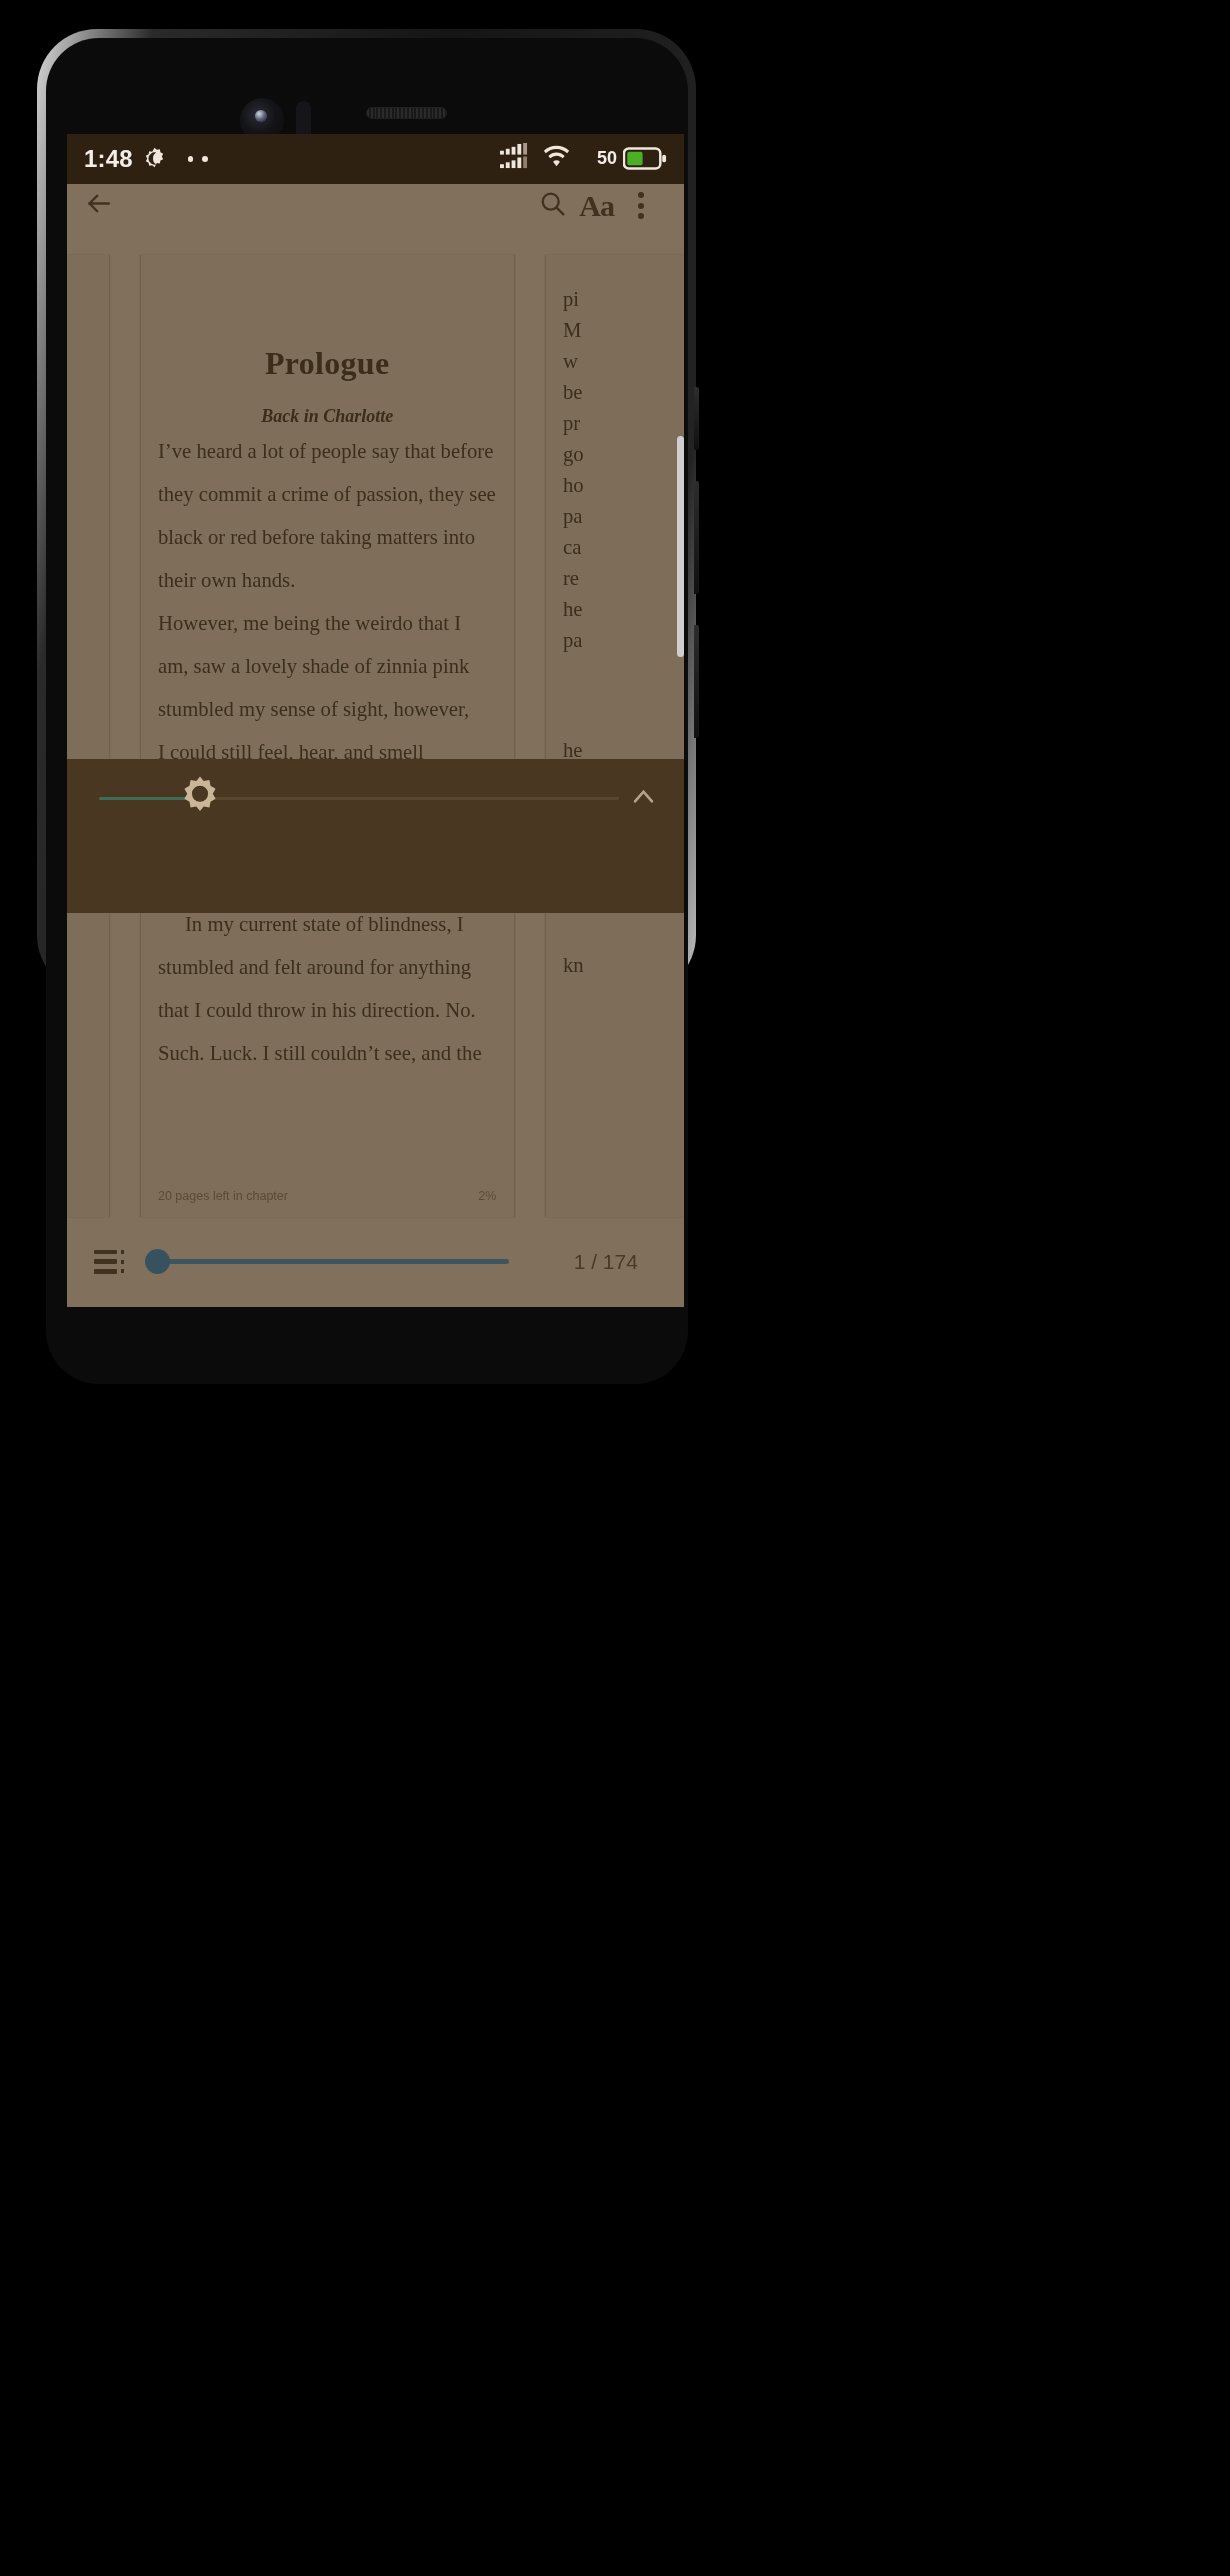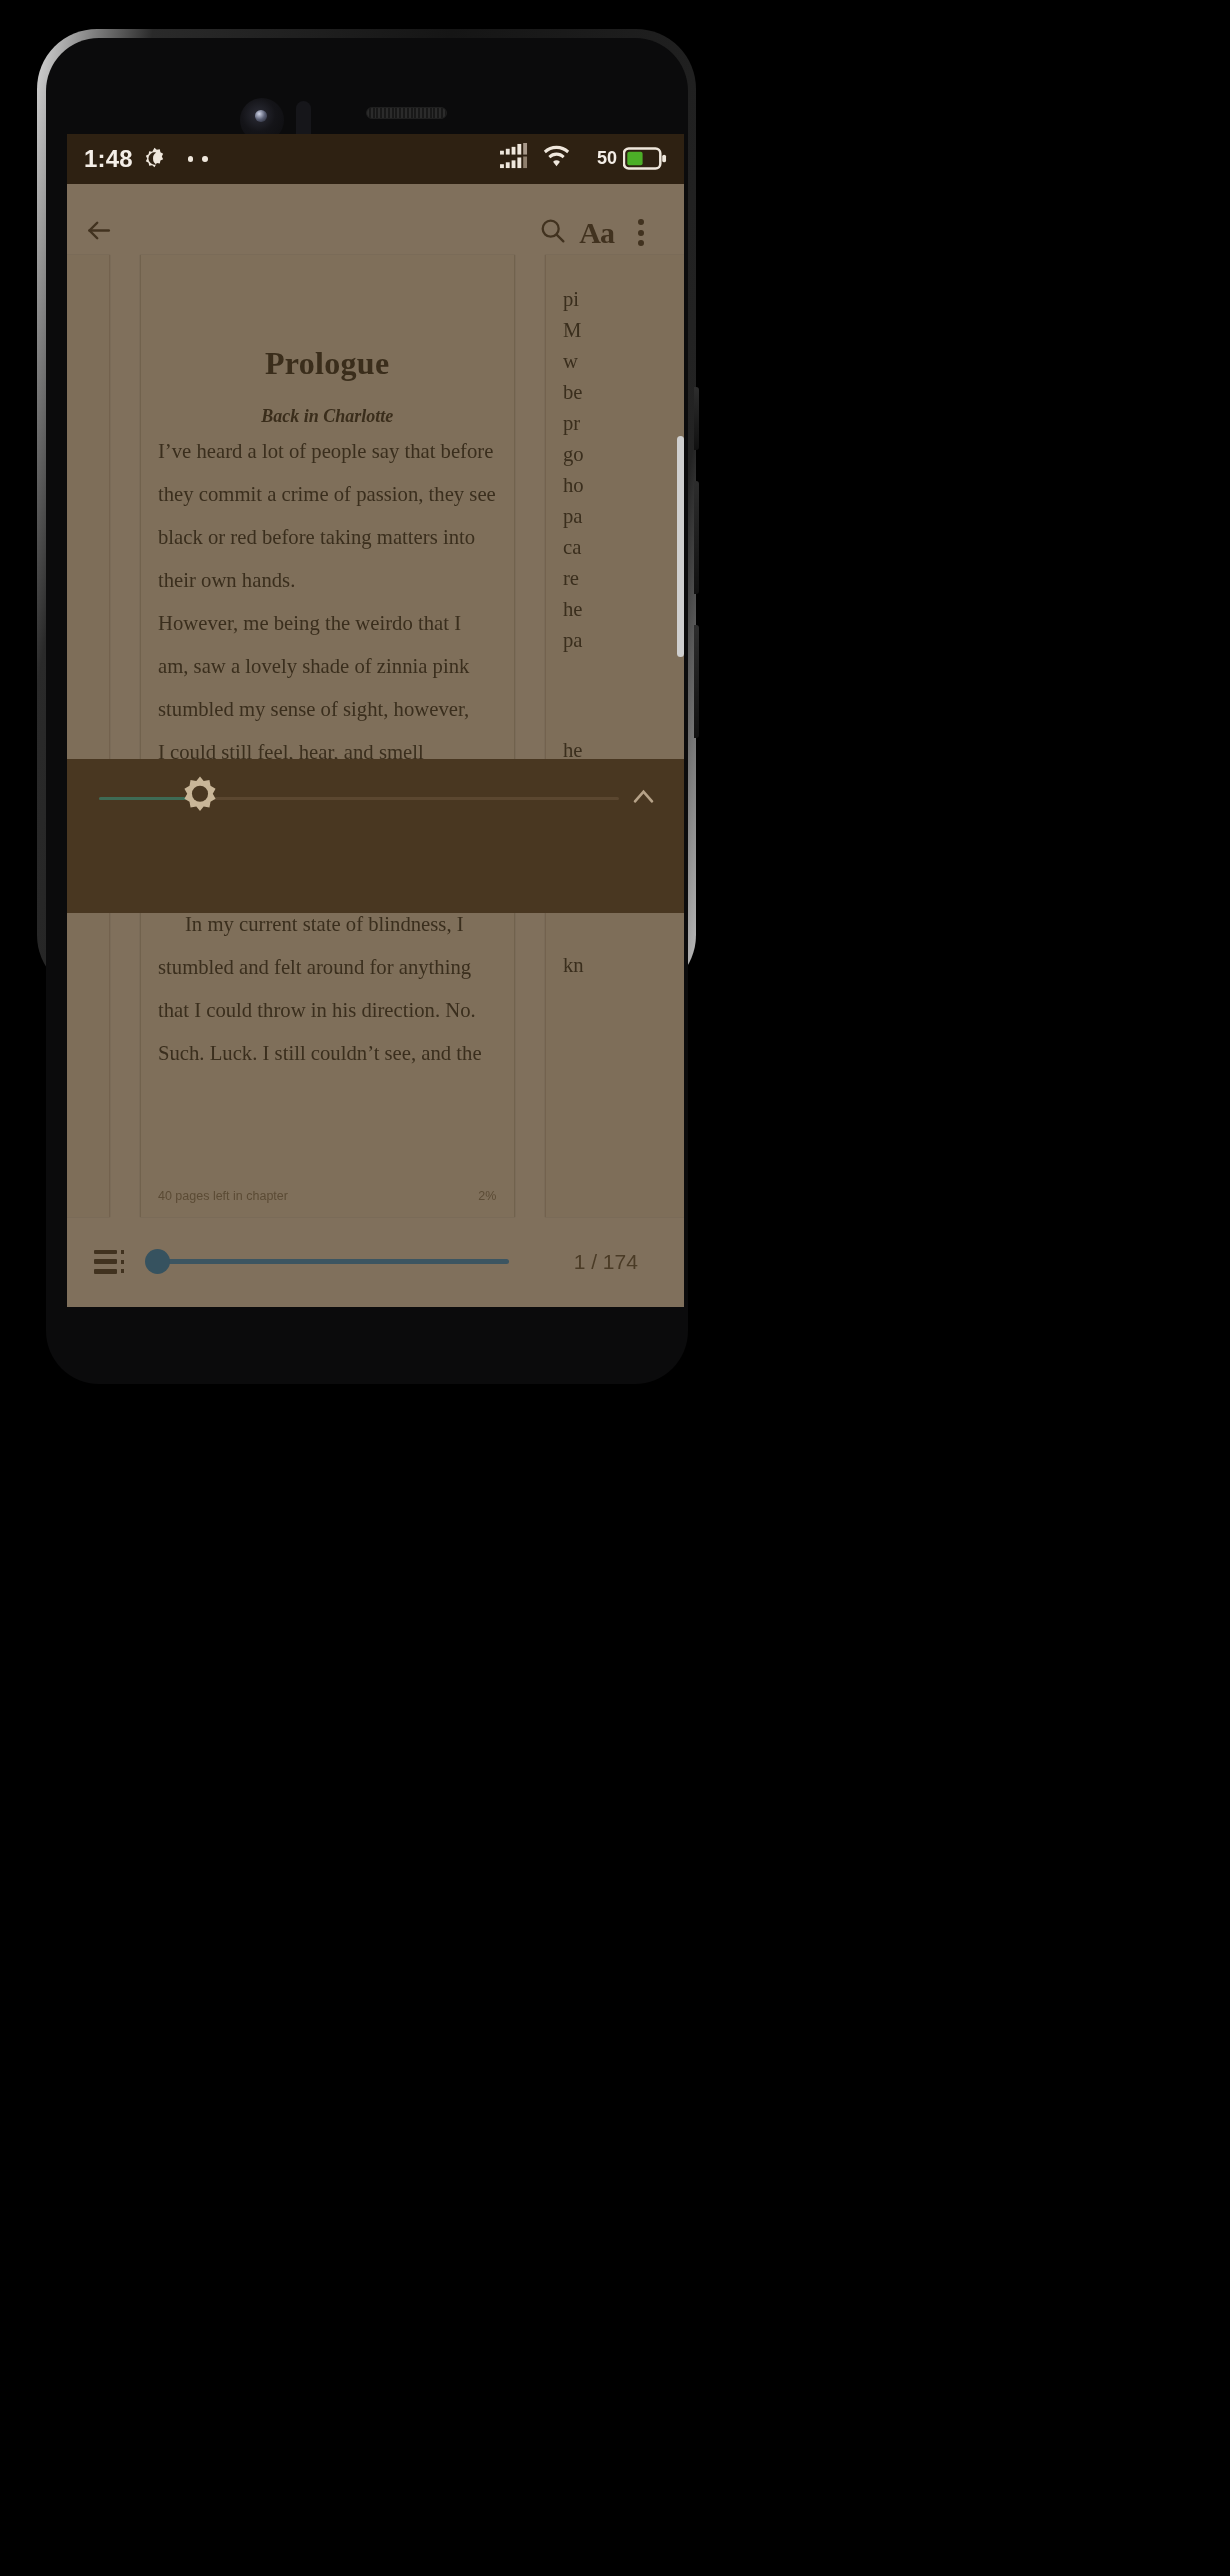--- a/index.html
+++ b/index.html
@@ -87,21 +87,21 @@
   .sb-dots { margin-left: 21px; display:flex; gap:8.7px; }
   .sb-dots i { width:5.8px;height:5.8px;border-radius:50%;background:#efe7dc;display:block;}
   .sb-right { margin-left:auto; display:flex; align-items:center; gap:12.5px;}
 
   
   .reader {
     position:absolute; left:0; top:50px; right:0; bottom:0;
     background:#80705c;
   }
   .appbar {
-    height: 71px; display:flex; align-items:flex-end;
+    height: 71px; display:flex; align-items:flex-start;
     padding: 0 21px 0 10px;
   }
   .appbar .spacer { flex: 1; }
   .appbar-btn { display:flex;align-items:center;justify-content:center;
                 width:44px;height:44px; cursor:pointer; }
   .aa-label { font-family:"Liberation Serif", serif; font-size:30px; font-weight:700; color:#41321f; letter-spacing:-1px;}
   .kebab { display:flex;flex-direction:column;gap:4.8px;align-items:center;}
   .kebab i { width:5.8px;height:5.8px;border-radius:50%;background:#41321f;display:block;}
 
   
@@ -333,21 +333,21 @@
                 <div class="chapter-sub">Back in Charlotte</div>
                 <div class="pg-text">
                   <p>I’ve heard a lot of people say that before they commit a crime of passion, they see black or red before taking matters into their own hands.</p>
                   <p>However, me being the weirdo that I am, saw a lovely shade of zinnia pink</p>
                   <p>stumbled my sense of sight, however,</p>
                   <p>I could still feel, hear, and smell everything. I heard Aaron get up and scream, “Baby, oh my God. What are you felt here so early???”</p>
                   <p class="indent">In my current state of blindness, I stumbled and felt around for anything that I could throw in his direction. No. Such. Luck. I still couldn’t see, and the</p>
                 </div>
               </div>
               <div class="pg-footer">
-                <span>40 pages left in chapter</span>
+                <span>20 pages left in chapter</span>
                 <span>2%</span>
               </div>
             </div>
 
             <div class="page right">
               <div class="side-col">
                 <div>pi</div>
                 <div>M</div>
                 <div>w</div>
                 <div>be</div>

